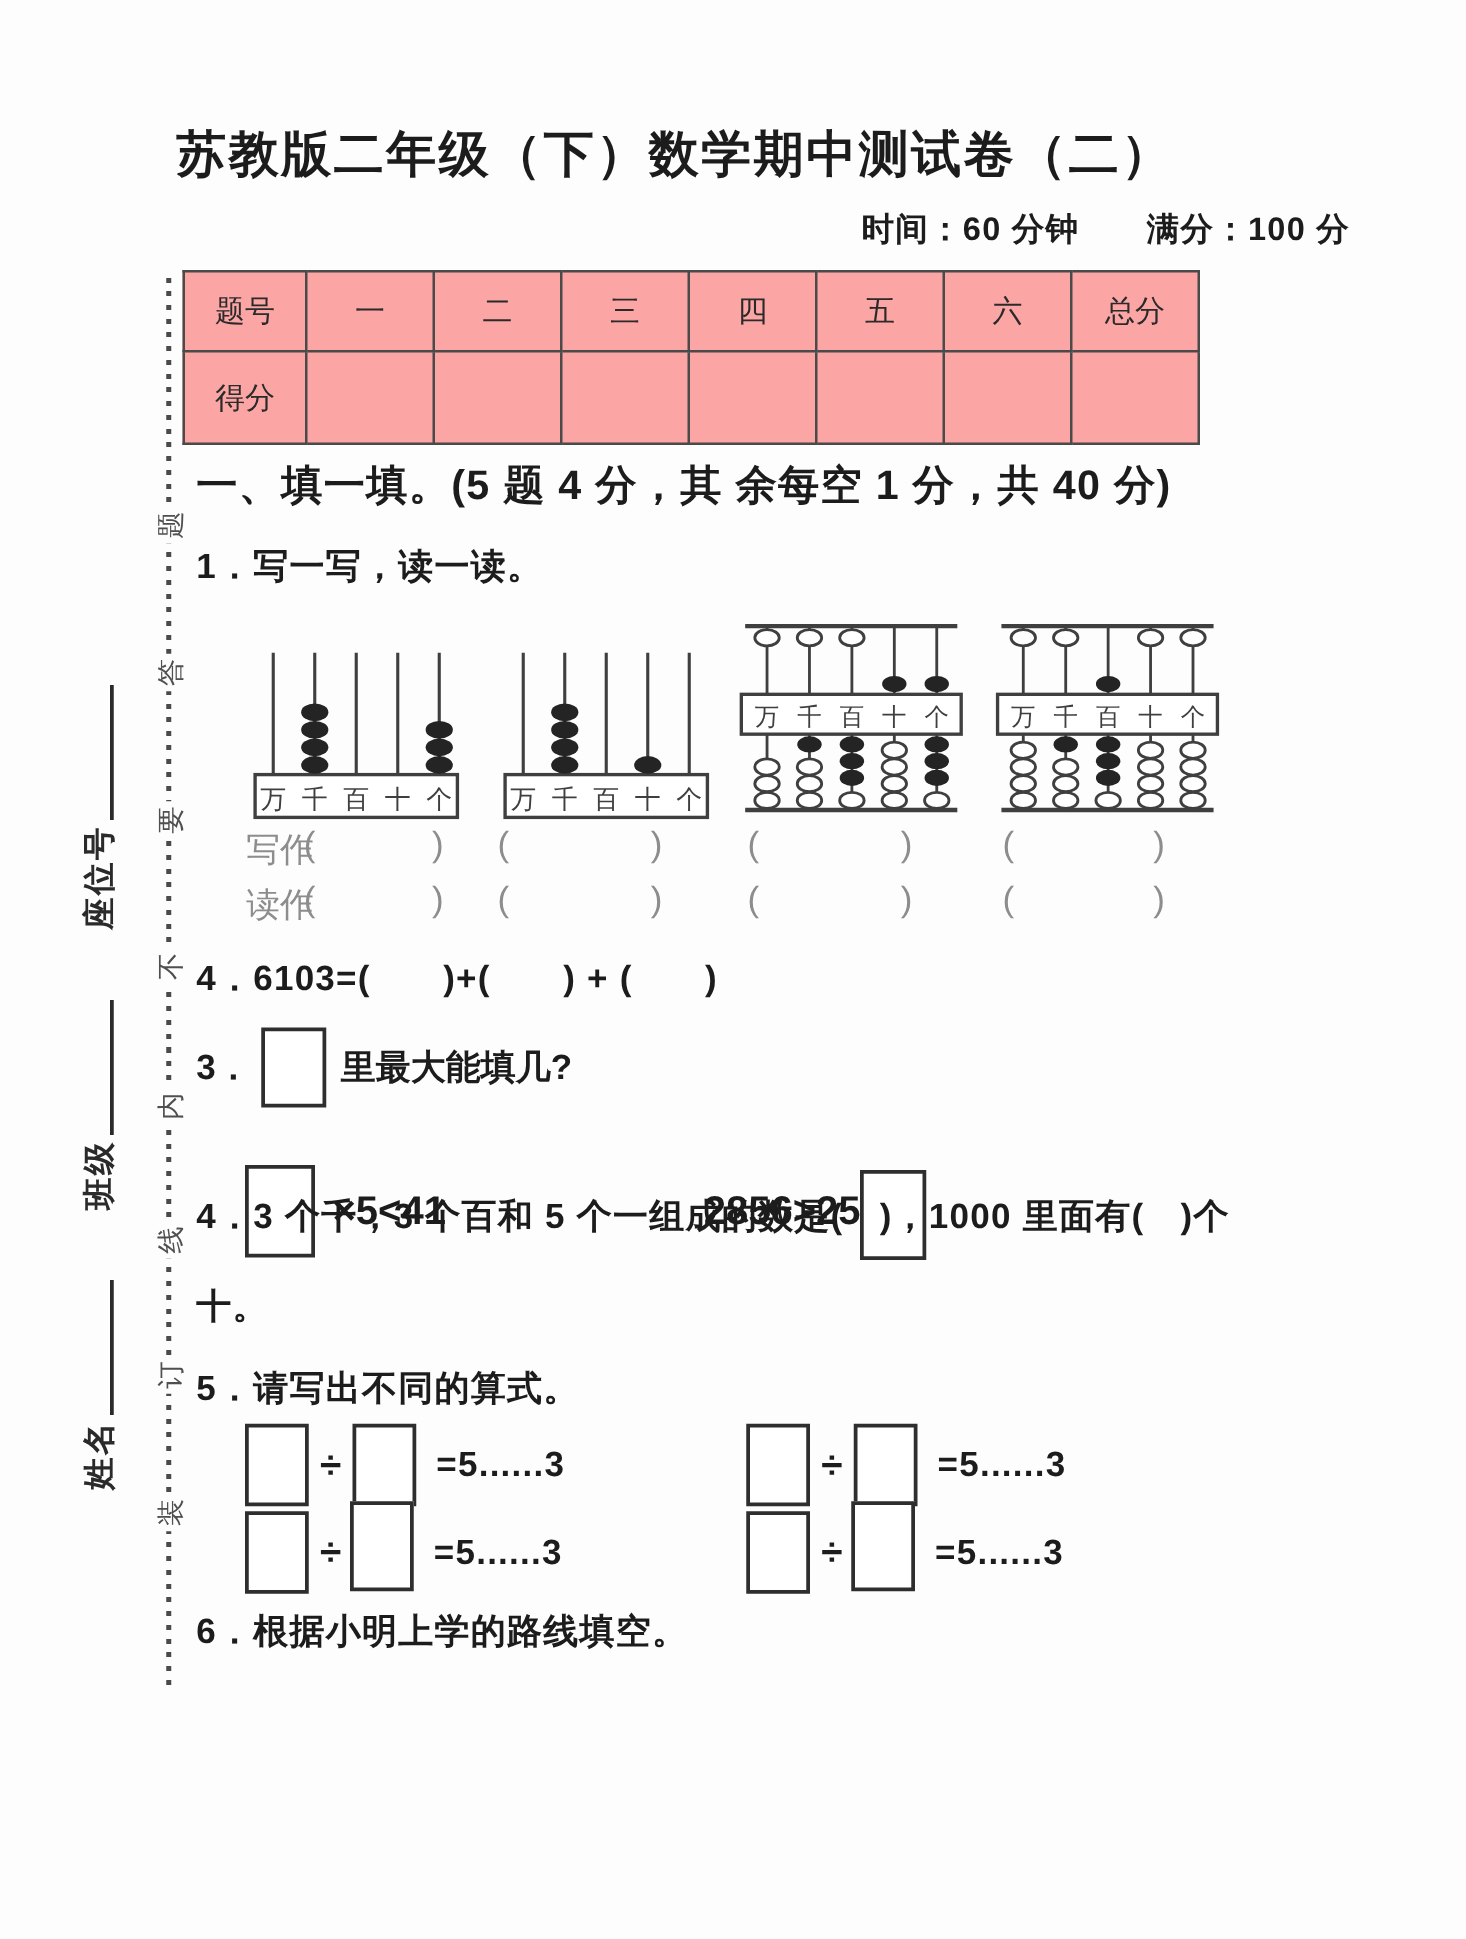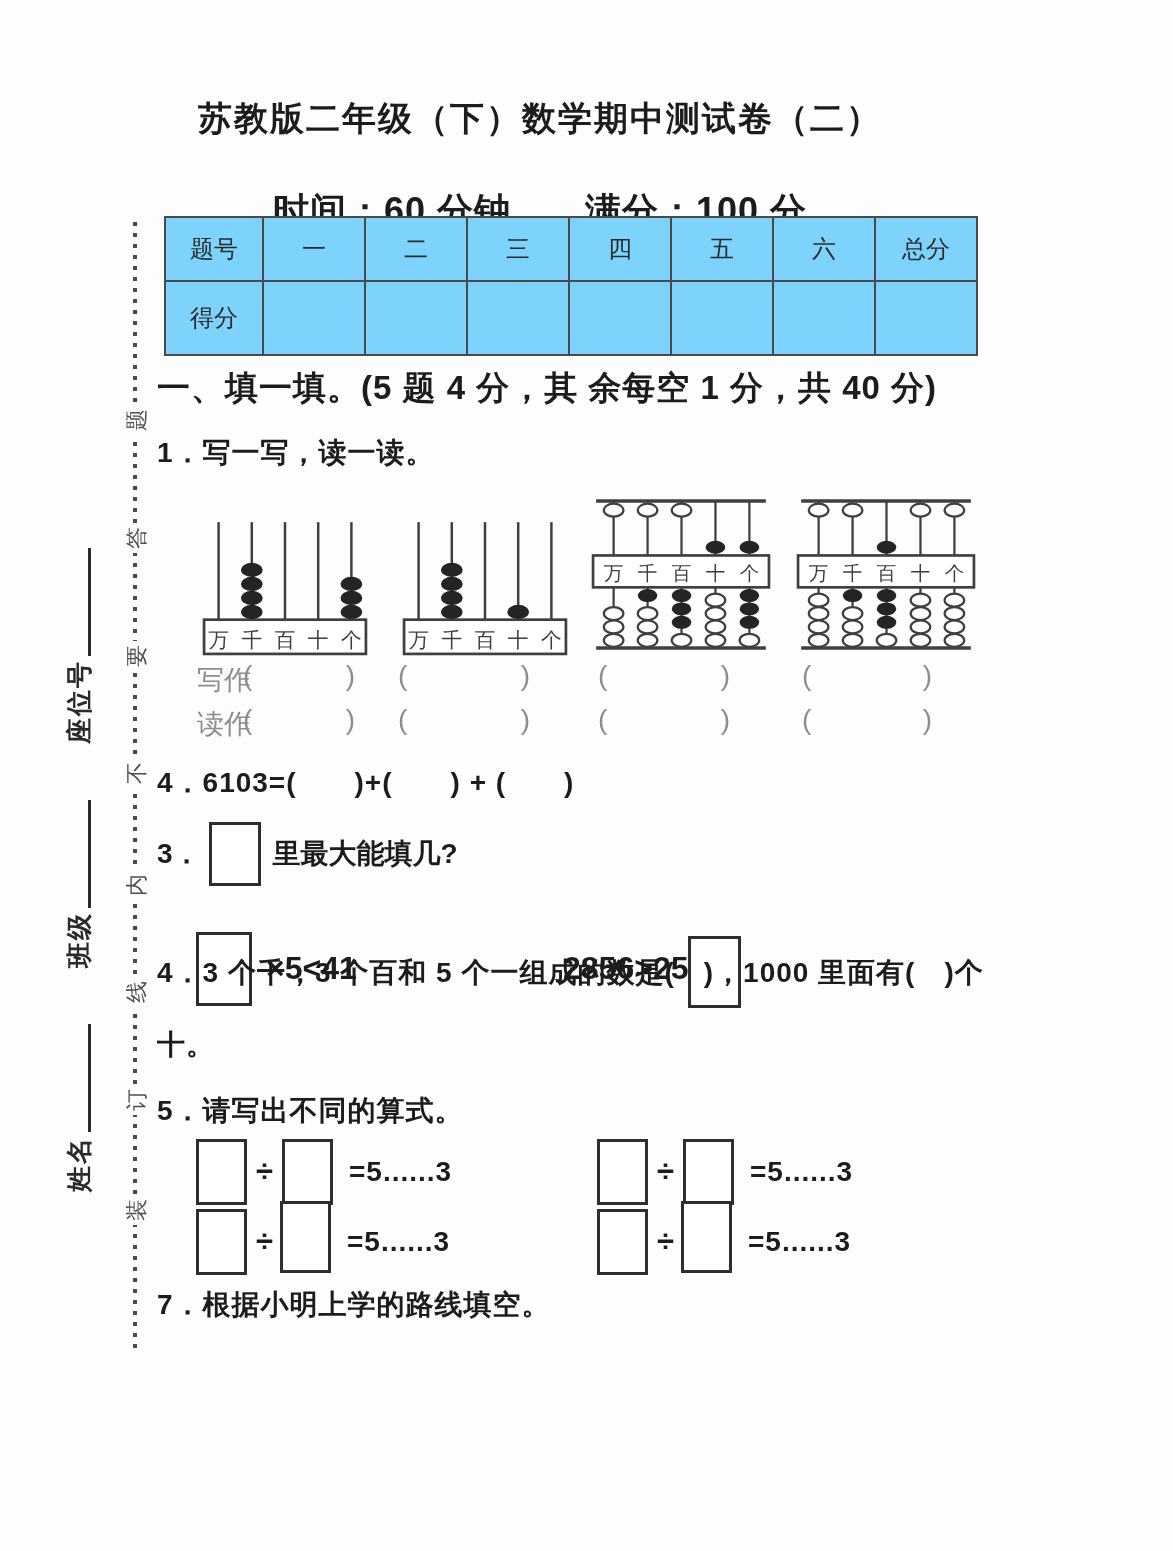--- a/index.html
+++ b/index.html
@@ -1,24 +1,24 @@
 <!DOCTYPE html>
 <html><head>
 <meta charset="utf-8">
 <style>
   html,body{margin:0;padding:0;background:#ffffff;}
   .page{
     position:relative;width:1173px;height:1551px;background:#fdfdfd;
     font-family:"Liberation Sans","DejaVu Sans",sans-serif;color:#1c1c1c;overflow:hidden;
   }
   .abs{position:absolute;}
-  .title{top:96px;left:0;width:1080px;text-align:center;font-size:34px;font-weight:bold;letter-spacing:2px;}
-  .subtitle{top:166px;left:0;width:1080px;text-align:center;font-size:36px;font-weight:bold;letter-spacing:1px;margin-top:21px;}
-
-  table.score{position:absolute;top:216px;left:164px;border-collapse:collapse;background:#7dd3fc;}
+  .title{top:96px;left:0;width:1080px;text-align:center;font-size:40px;font-weight:bold;letter-spacing:2px;}
+  .subtitle{top:166px;left:0;width:1080px;text-align:right;font-size:26px;font-weight:bold;letter-spacing:1px;}
+
+  table.score{position:absolute;top:216px;left:146px;border-collapse:collapse;background:#fca5a5;}
   table.score td{border:2px solid #4a4a4a;width:98px;text-align:center;font-size:24px;color:#2a2a2a;}
   table.score td.first{width:94px;}
   table.score tr.r1 td{height:60px;}
   table.score tr.r2 td{height:70px;}
 
   .sec{top:366px;left:157px;font-size:33px;font-weight:bold;letter-spacing:1px;}
   .q{font-size:28px;font-weight:bold;letter-spacing:1px;}
   .q1{top:434px;left:157px;text-align:right;}
   .q2{top:764px;left:157px;}
   .q4a{top:954px;left:157px;}
@@ -304,21 +304,21 @@
     <div class="ebox b2"></div>
     <span class="rhs">=5......3</span>
   </div>
   <div class="eq" id="eq4">
     <div class="ebox"></div>
     <span class="dsign">÷</span>
     <div class="ebox b2"></div>
     <span class="rhs">=5......3</span>
   </div>
 
-  <div class="abs q q6">7．根据小明上学的路线填空。</div>
+  <div class="abs q q6">6．根据小明上学的路线填空。</div>
 
   <div class="dotline"></div>
   <span class="bchar" style="top:405px;">题</span>
   <span class="bchar" style="top:523px;">答</span>
   <span class="bchar" style="top:641px;">要</span>
   <span class="bchar" style="top:758px;">不</span>
   <span class="bchar" style="top:870px;">内</span>
   <span class="bchar" style="top:977px;">线</span>
   <span class="bchar" style="top:1085px;">订</span>
   <span class="bchar" style="top:1195px;">装</span>

